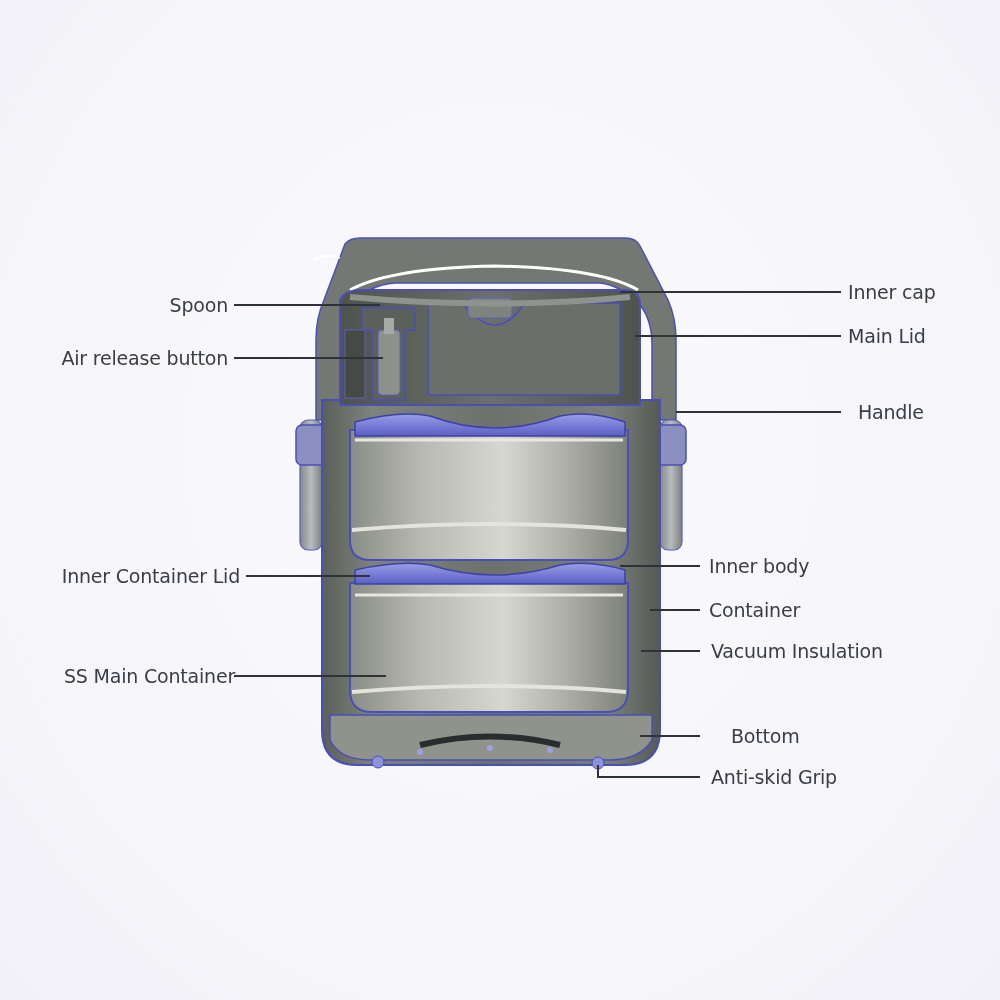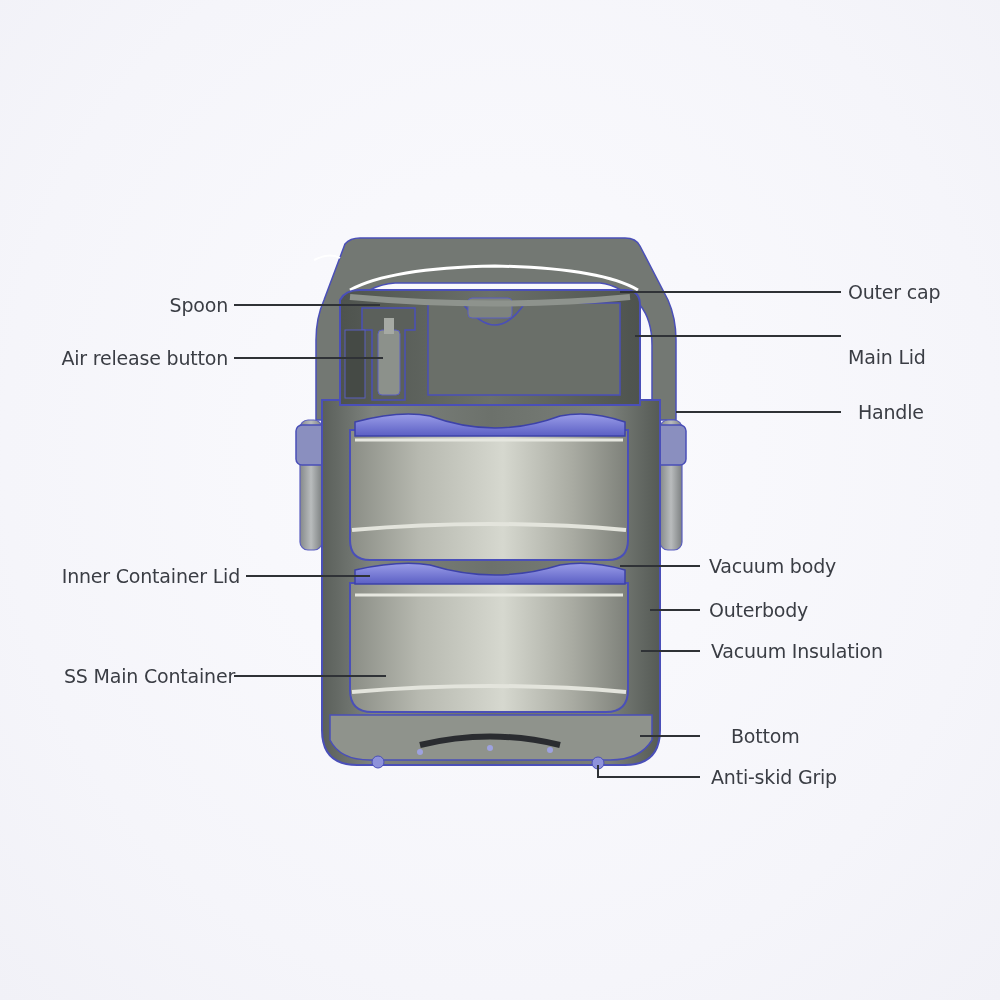--- a/index.html
+++ b/index.html
@@ -131,20 +131,20 @@
     <line x1="640" y1="736" x2="700" y2="736"></line>
     <polyline points="598,765 598,777 700,777"></polyline>
   </g>
 </svg>
 
 <div class="label left" style="right:772px; top:293px;">Spoon</div>
 <div class="label left" style="right:772px; top:346px;margin-left:20px;">Air release button</div>
 <div class="label left" style="right:760px; top:564px;">Inner Container Lid</div>
 <div class="label left" style="right:765px; top:664px;">SS Main Container</div>
 
-<div class="label" style="left:848px; top:280px;">Outer cap</div>
-<div class="label" style="left:848px; top:324px;margin-top:21px;">Main Lid</div>
+<div class="label" style="left:848px; top:280px;">Inner cap</div>
+<div class="label" style="left:848px; top:324px;">Main Lid</div>
 <div class="label" style="left:848px; top:400px;margin-left:10px;">Handle</div>
-<div class="label" style="left:709px; top:554px;">Vacuum body</div>
-<div class="label" style="left:709px; top:598px;">Outerbody</div>
+<div class="label" style="left:709px; top:554px;">Inner body</div>
+<div class="label" style="left:709px; top:598px;">Container</div>
 <div class="label" style="left:711px; top:639px;">Vacuum Insulation</div>
 <div class="label" style="left:731px; top:724px;text-align:right;">Bottom</div>
 <div class="label" style="left:711px; top:765px;">Anti-skid Grip</div>
 
 </body></html>

